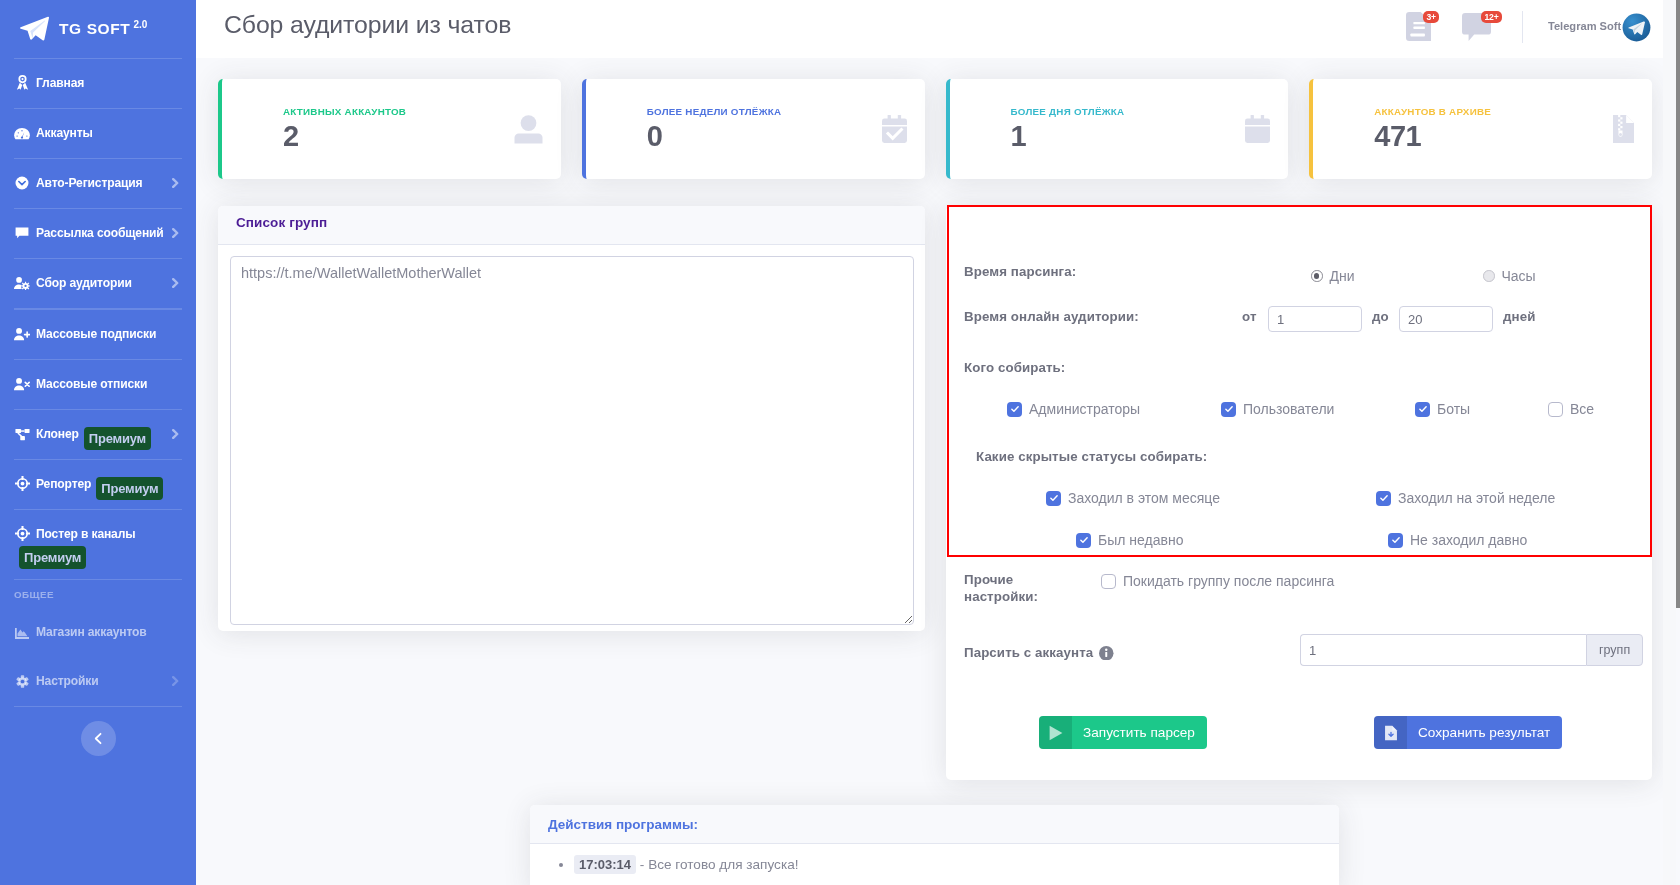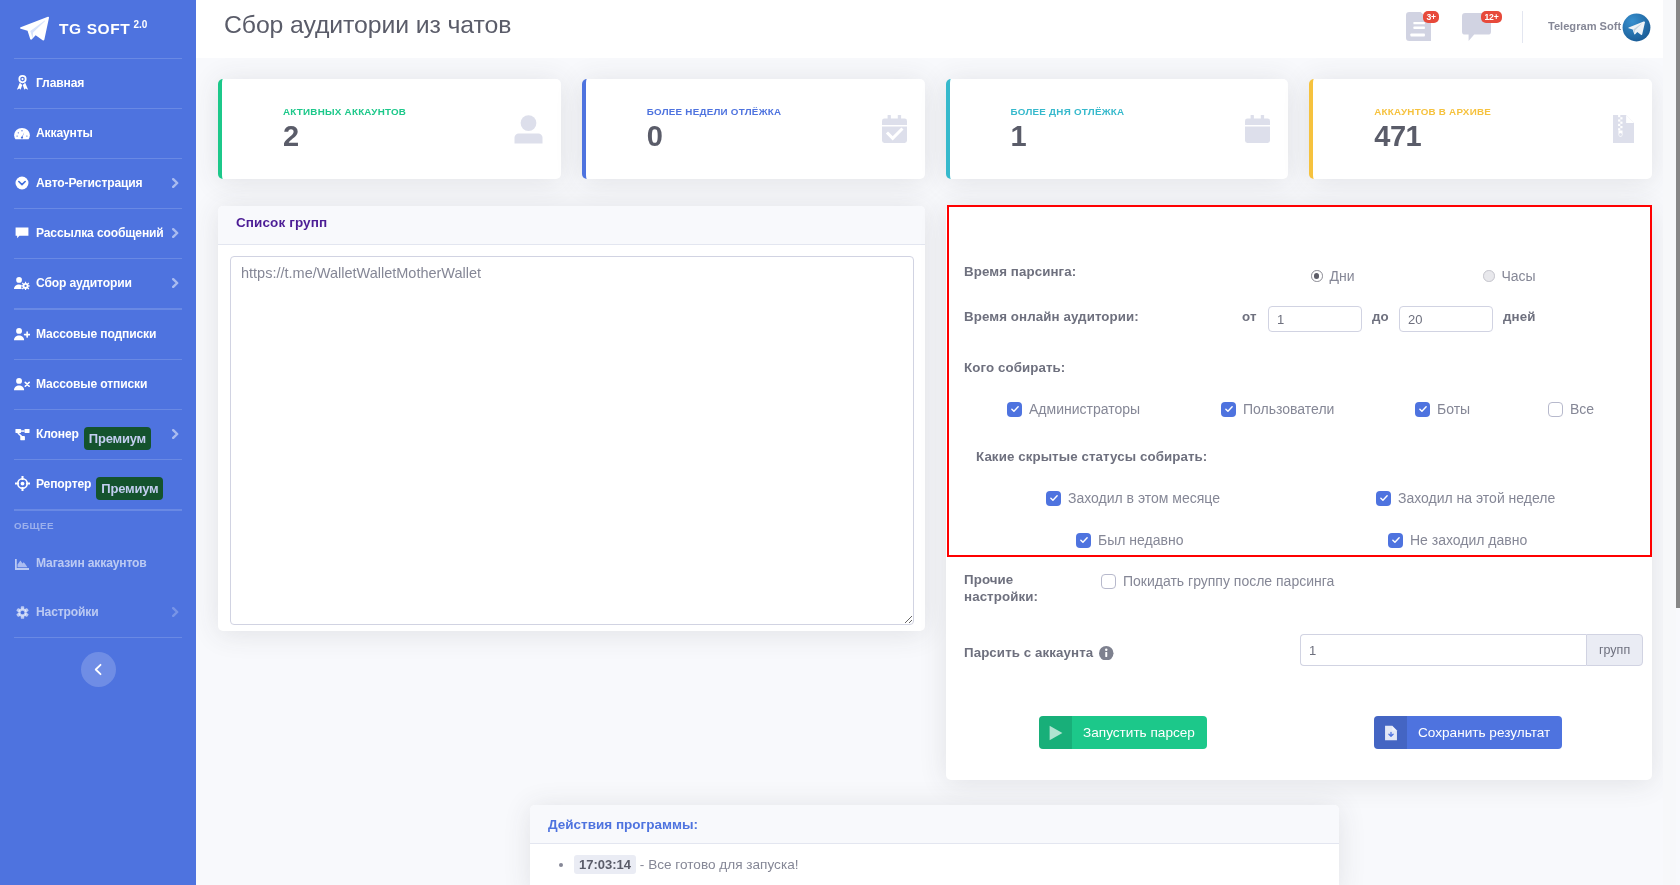--- a/index.html
+++ b/index.html
@@ -228,20 +228,29 @@
         <div class="nav-item">
           <span class="lbl"><span class="ico">
               <svg viewBox="0 0 16 16" width="15" height="15">
                 <circle cx="8" cy="8" r="5.0" fill="none" stroke="currentColor" stroke-width="1.7"></circle>
                 <circle cx="8" cy="8" r="2.0" fill="currentColor"></circle>
                 <path d="M6.9 0h2.2v4.2H6.9zM6.9 11.8h2.2V16H6.9zM0 6.9h4.2v2.2H0zM11.8 6.9H16v2.2h-4.2z" fill="currentColor"></path>
               </svg>
             </span>Репортер<span class="badge-prem">Премиум</span></span>
         </div>
         <div class="sb-divider"></div>
+        <div class="nav-item two-line">
+          <span class="lbl"><span class="ico">
+              <svg viewBox="0 0 16 16" width="15" height="15">
+                <circle cx="8" cy="8" r="5.0" fill="none" stroke="currentColor" stroke-width="1.7"></circle>
+                <circle cx="8" cy="8" r="2.0" fill="currentColor"></circle>
+                <path d="M6.9 0h2.2v4.2H6.9zM6.9 11.8h2.2V16H6.9zM0 6.9h4.2v2.2H0zM11.8 6.9H16v2.2h-4.2z" fill="currentColor"></path>
+              </svg>
+            </span>Постер в каналы<span class="badge-prem">Премиум</span></span>
+        </div>
         <div class="sb-divider"></div>
       </div>
     <div class="sec-head">ОБЩЕЕ</div>
     <div id="nav-general">
         <div class="nav-item muted">
           <span class="lbl"><span class="ico">
               <svg viewBox="0 0 16 13" width="14" height="11.5">
                 <path d="M0 0h2.0v10.3H16V13H0z" fill="currentColor"></path>
                 <path d="M2.9 9.4V6.3L6.2 1.6 8.6 5.0 9.9 3.6 11.5 5.4 14.2 9.4z" fill="currentColor" opacity="0.85"></path>
               </svg>

